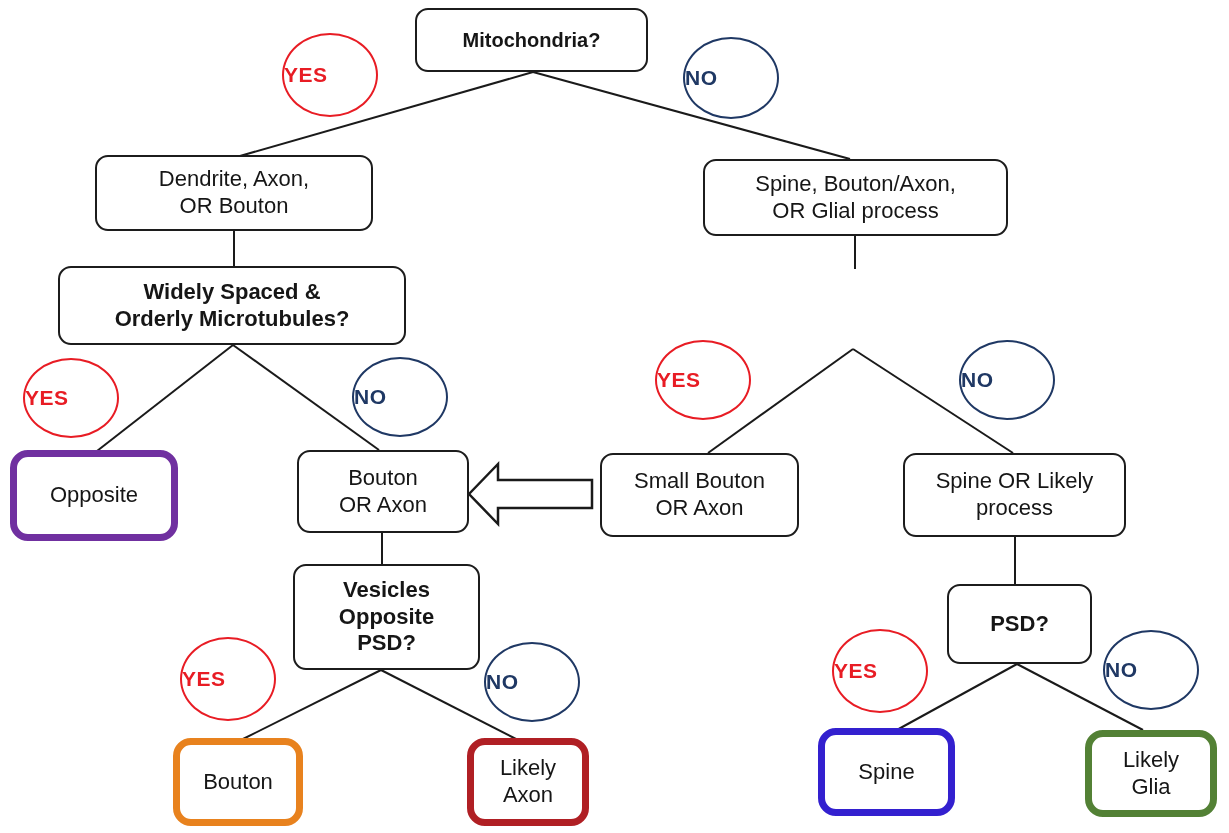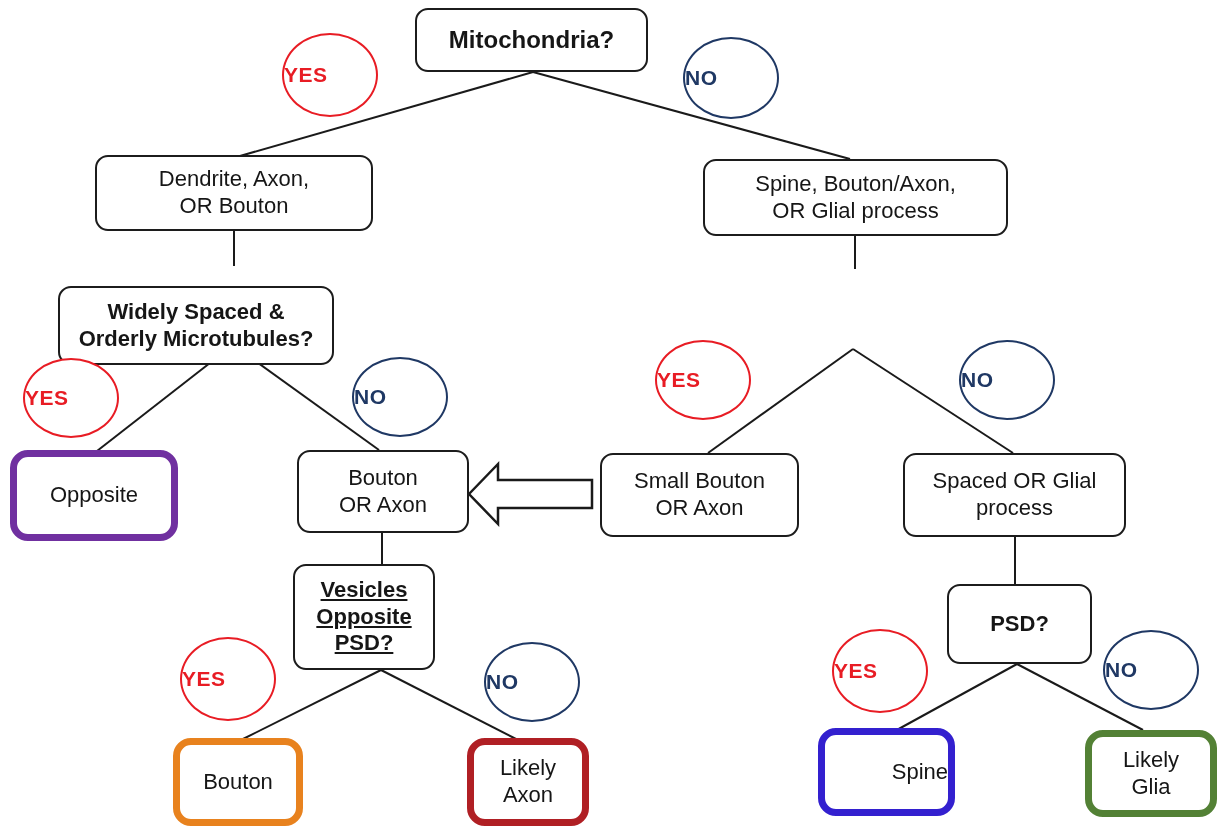--- a/index.html
+++ b/index.html
@@ -27,26 +27,26 @@
     align-items: center;
     justify-content: center;
     text-align: center;
     box-sizing: border-box;
     color: #161616;
     font-size: 22px;
     line-height: 1.22;
   }
   .node span { white-space: pre-line; }
   .node.q { font-weight: bold; }
-  .node.q-lg { font-size: 24px; }
+  .node.q-lg { font-size: 20px; }
   .result { border-width: 7px; border-radius: 18px; }
   .result.c-dendrite   { border-color: var(--c-dendrite); }
   .result.c-bouton     { border-color: var(--c-bouton); }
   .result.c-likely_axon{ border-color: var(--c-likely_axon); }
-  .result.c-spine      { border-color: var(--c-spine); justify-content: flex-end; }
+  .result.c-spine      { border-color: var(--c-spine); }
   .result.c-likely_glia{ border-color: var(--c-likely_glia); }
   .badge {
     position: absolute;
     z-index: 1;
     background: #ffffff;
     border-radius: 50%;
     border: 2.5px solid;
     display: flex;
     align-items: center;
     box-sizing: border-box;
@@ -96,42 +96,42 @@
   <div class="node" style="left:703px; top:159px; width:305px; height:77px;">
     <span>Spine, Bouton/Axon,
 OR Glial process</span>
   </div>
 
   <div class="node" style="left:95px; top:155px; width:278px; height:76px;">
     <span>Dendrite, Axon,
 OR Bouton</span>
   </div>
 
-  <div class="node q" style="left:58px; top:266px; width:276px; height:79px;margin-top:20px;">
+  <div class="node q" style="left:58px; top:266px; width:348px; height:79px;">
     <span>Widely Spaced &amp;
 Orderly Microtubules?</span>
   </div>
 
 
   <div class="node" style="left:297px; top:450px; width:172px; height:83px;">
     <span>Bouton
 OR Axon</span>
   </div>
 
   <div class="node" style="left:600px; top:453px; width:199px; height:84px;">
     <span>Small Bouton
 OR Axon</span>
   </div>
 
   <div class="node" style="left:903px; top:453px; width:223px; height:84px;">
-    <span>Spaced OR Glial
+    <span>Spine OR Likely
 process</span>
   </div>
 
-  <div class="node q" style="left:293px; top:564px; width:142px; height:106px;text-decoration:underline;">
+  <div class="node q" style="left:293px; top:564px; width:187px; height:106px;">
     <span>Vesicles
 Opposite
 PSD?</span>
   </div>
 
   <div class="node q" style="left:947px; top:584px; width:145px; height:80px;">
     <span>PSD?</span>
   </div>
 
   <div class="node result c-dendrite" style="left:10px; top:450px; width:168px; height:91px;">

